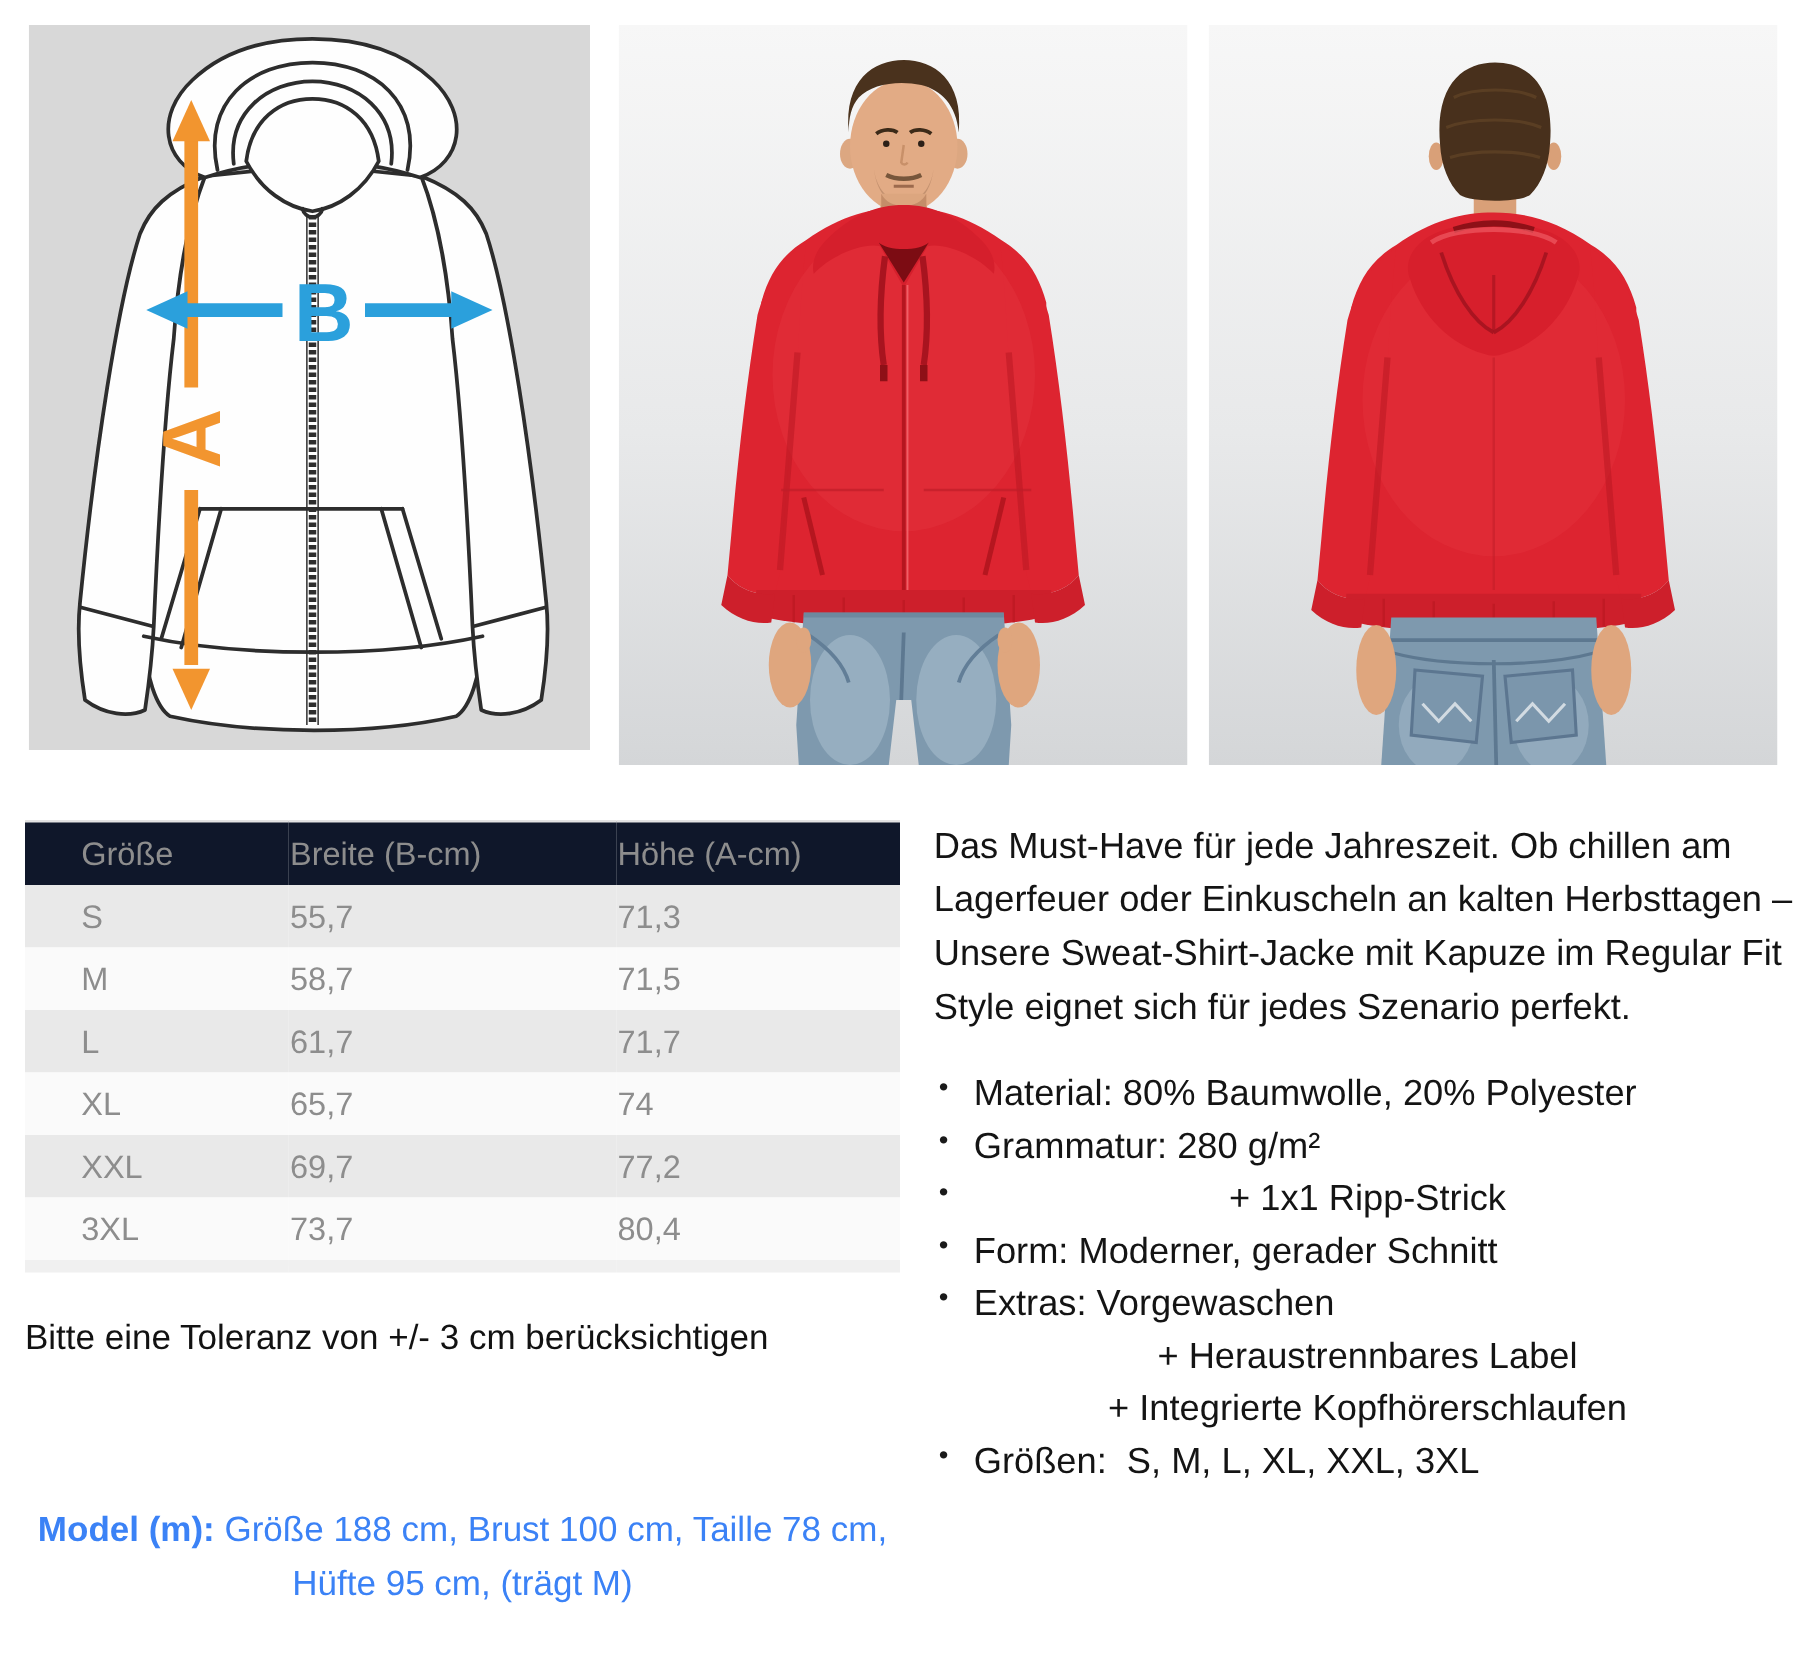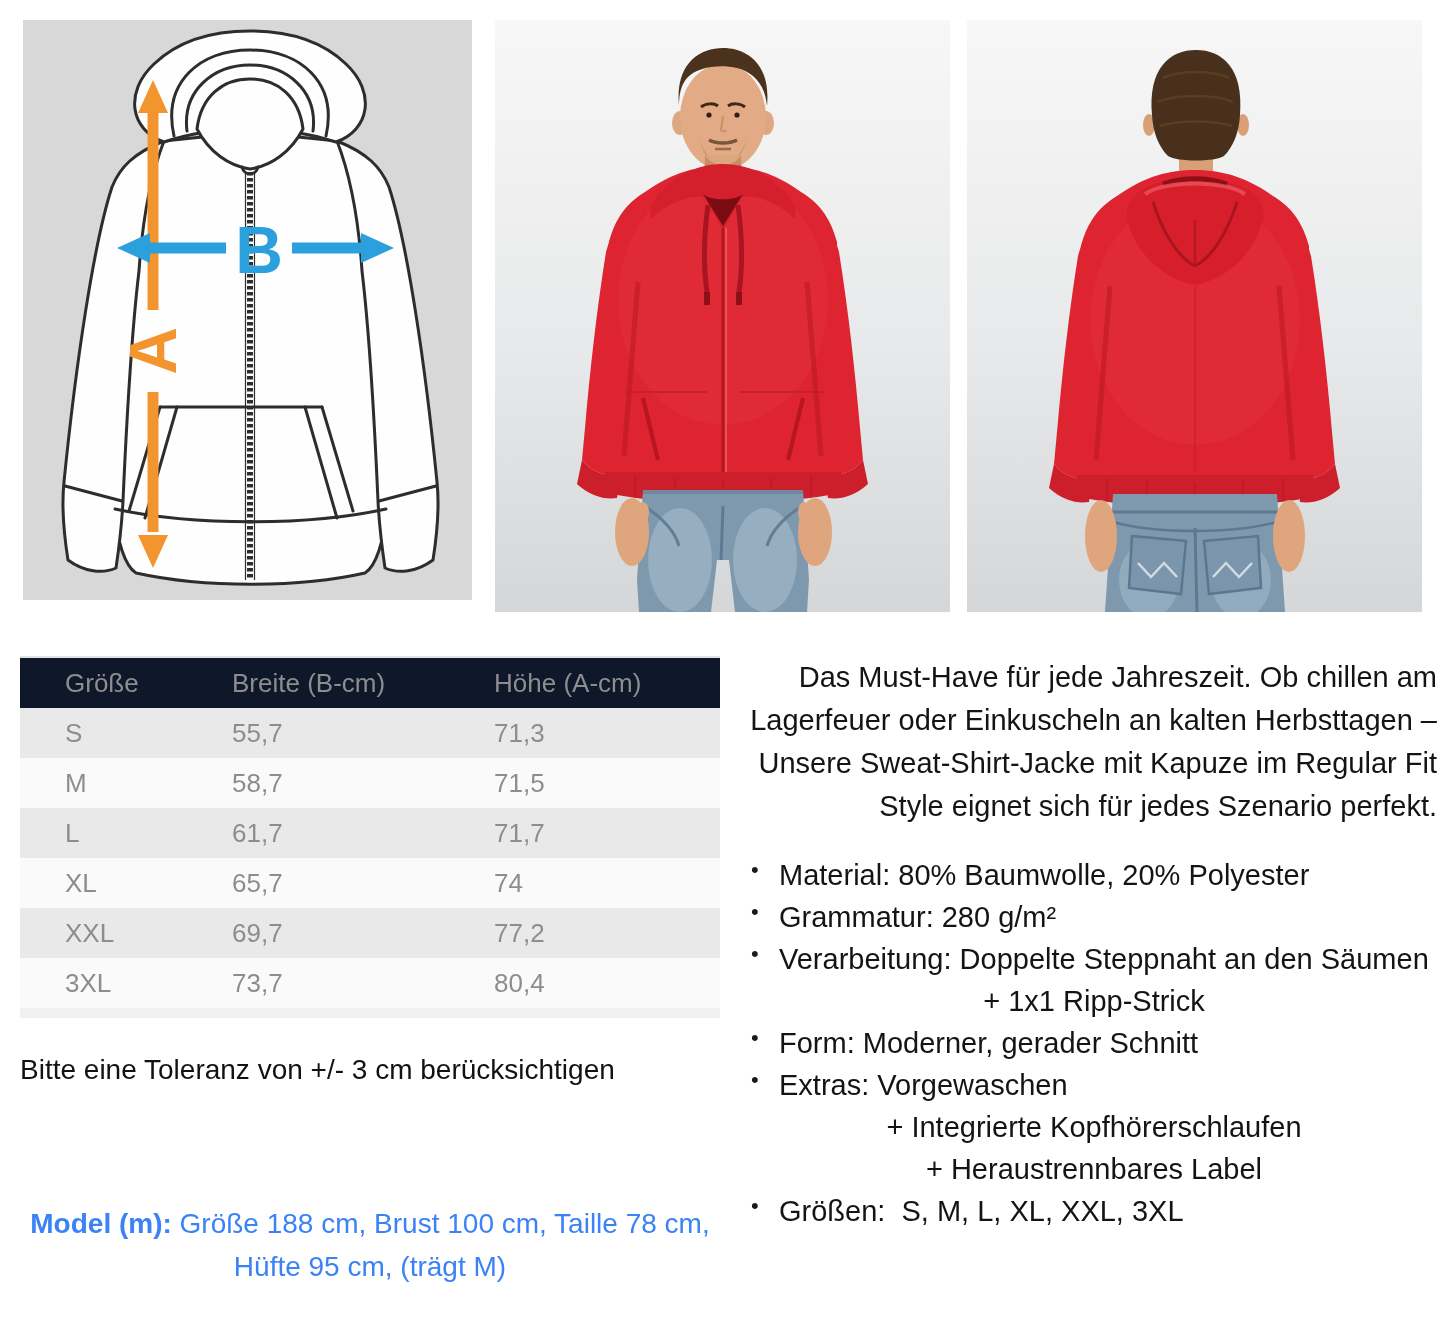--- a/index.html
+++ b/index.html
@@ -23,21 +23,21 @@
   .size-table td { height:48px; }
   .size-table th:nth-child(1), .size-table td:nth-child(1) { padding-left:45px; width:165px; }
   .size-table th:nth-child(2), .size-table td:nth-child(2) { width:260px;margin-top:48px; }
   .size-table tbody tr:nth-child(odd)  td { background:#e9e9e9; }
   .size-table tbody tr:nth-child(even) td { background:#fafafa; }
 
   .tolerance { font-size:28px; margin:36px 0 0 0; color:#121212; }
   .model-note { font-size:28px; line-height:1.55; margin:116px 0 0 0; width:700px; color:#3b82f6;text-align:center; }
   .model-note strong { font-weight:700; }
 
-  .desc { font-size:29px; line-height:1.48; margin:0; width:690px; color:#141414;text-align:right; }
+  .desc { font-size:29px; line-height:1.48; margin:0; width:690px; color:#141414; }
   ul.features { list-style:none; margin:26px 0 0 0; padding:0; font-size:29px; line-height:1.45; color:#141414; }
   .features li { position:relative; padding-left:32px; }
   .features .dot { position:absolute; left:4px; top:0px; font-size:22px; color:#1a1a1a; }
   .features .sub { text-align:center; padding-right:36px; }
 </style>
 </head>
 <body>
 
 <div class="images-row">
 
@@ -266,19 +266,19 @@
     </table>
     <p class="tolerance">Bitte eine Toleranz von +/- 3 cm berücksichtigen</p>
     <p class="model-note"><strong>Model (m):</strong><span> Größe 188 cm, Brust 100 cm, Taille 78 cm, Hüfte 95 cm, (trägt M)</span></p>
   </div>
 
   <div class="right-col">
     <p class="desc">Das Must-Have für jede Jahreszeit. Ob chillen am Lagerfeuer oder Einkuscheln an kalten Herbsttagen – Unsere Sweat-Shirt-Jacke mit Kapuze im Regular Fit Style eignet sich für jedes Szenario perfekt.</p>
     <ul class="features">
         <li><span class="dot">•</span><span>Material: 80% Baumwolle, 20% Polyester</span></li>
         <li><span class="dot">•</span><span>Grammatur: 280 g/m²</span></li>
-        <li><span class="dot">•</span><span>Verarbeitung: Doppelte Steppnaht an den Säumen</span><div class="sub">+ 1x1 Ripp-Strick</div></li>
+        <li><span class="dot">•</span><div class="sub">+ 1x1 Ripp-Strick</div></li>
         <li><span class="dot">•</span><span>Form: Moderner, gerader Schnitt</span></li>
-        <li><span class="dot">•</span><span>Extras: Vorgewaschen</span><div class="sub">+ Integrierte Kopfhörerschlaufen</div><div class="sub">+ Heraustrennbares Label</div></li>
+        <li><span class="dot">•</span><span>Extras: Vorgewaschen</span><div class="sub">+ Heraustrennbares Label</div><div class="sub">+ Integrierte Kopfhörerschlaufen</div></li>
         <li><span class="dot">•</span><span>Größen:&nbsp; S, M, L, XL, XXL, 3XL</span></li>
       </ul>
   </div>
 </div>
 
 </body></html>

